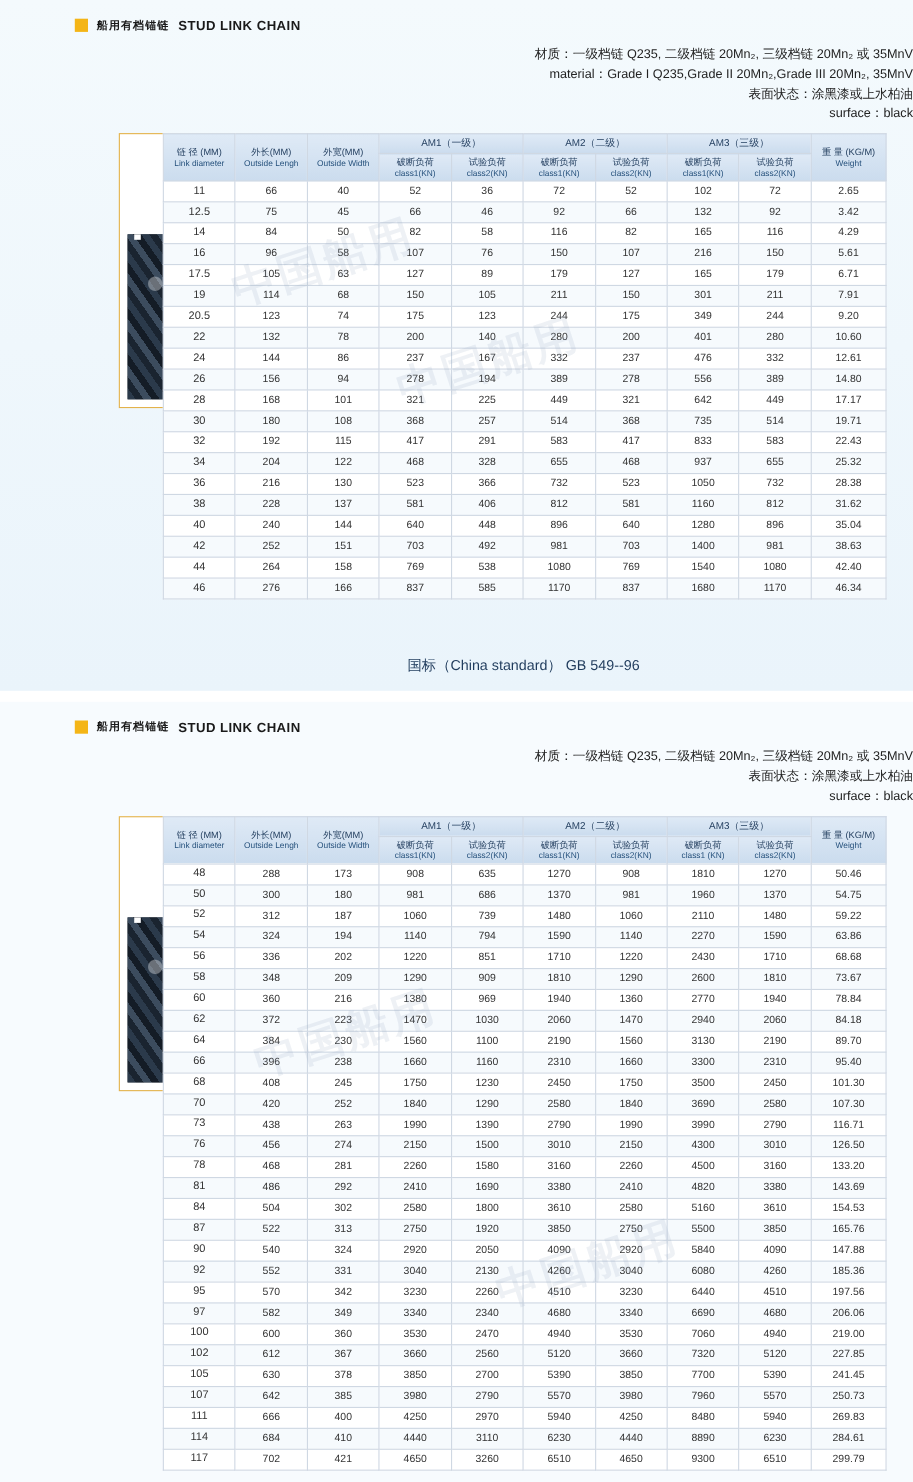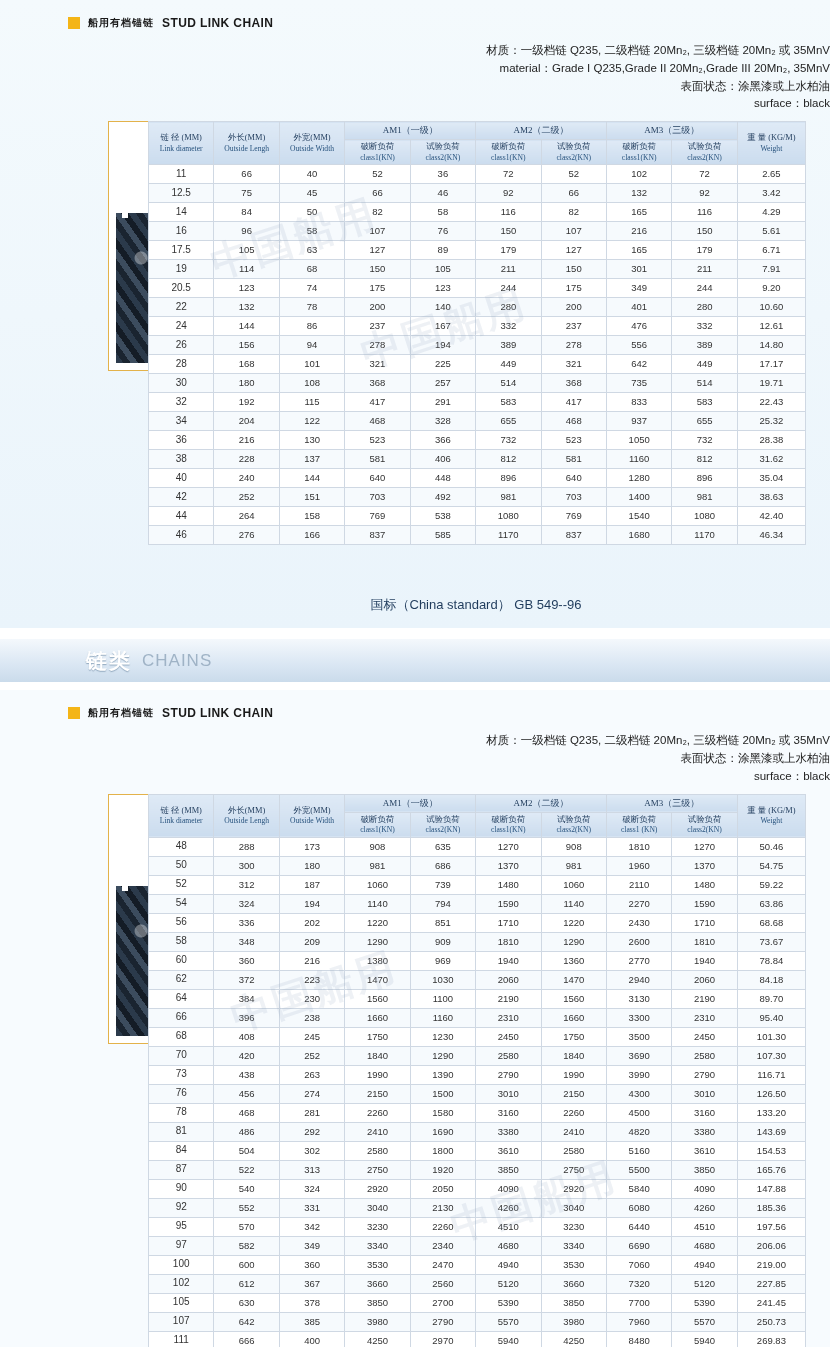--- a/index.html
+++ b/index.html
@@ -107,21 +107,20 @@
     line-height: 1.05;
   }
   thead th {
     background: linear-gradient(to bottom,#dfeaf6 0%, #cbdcee 100%);
     color: #1f3b5c;
     font-weight: normal;
     font-size: 8.4px;
     padding: 2px 1px;
     height: auto;
     line-height: 1.25;
-    font-family: Liberation Serif, serif;
   }
   thead th.grp {
     font-size: 9px;
     height: 18px;
   }
   tbody td { background: #ffffff; }
   tbody tr:nth-child(even) td { background: #f6fafd; }
   td.first { font-size: 10px; }
 
   .hdr-cn { display:block; }
@@ -514,24 +513,20 @@
                 <td>1170</td>
                 <td>46.34</td>
               </tr>
             </tbody>
         </table>
         <div class="std-line">国标（China standard） GB 549--96</div>
       </div>
     </div>
   </div>
 
-  <div class="banner">
-    <span class="banner-cn">链类</span>
-    <span class="banner-en">CHAINS</span>
-  </div>
 
   <div class="section plain">
 
     <div class="sec-head">
       <span class="sq"></span>
       <span class="sec-title-cn">船用有档锚链</span>
       <span class="sec-title-en">STUD LINK CHAIN</span>
     </div>
 
     <div class="specs">

